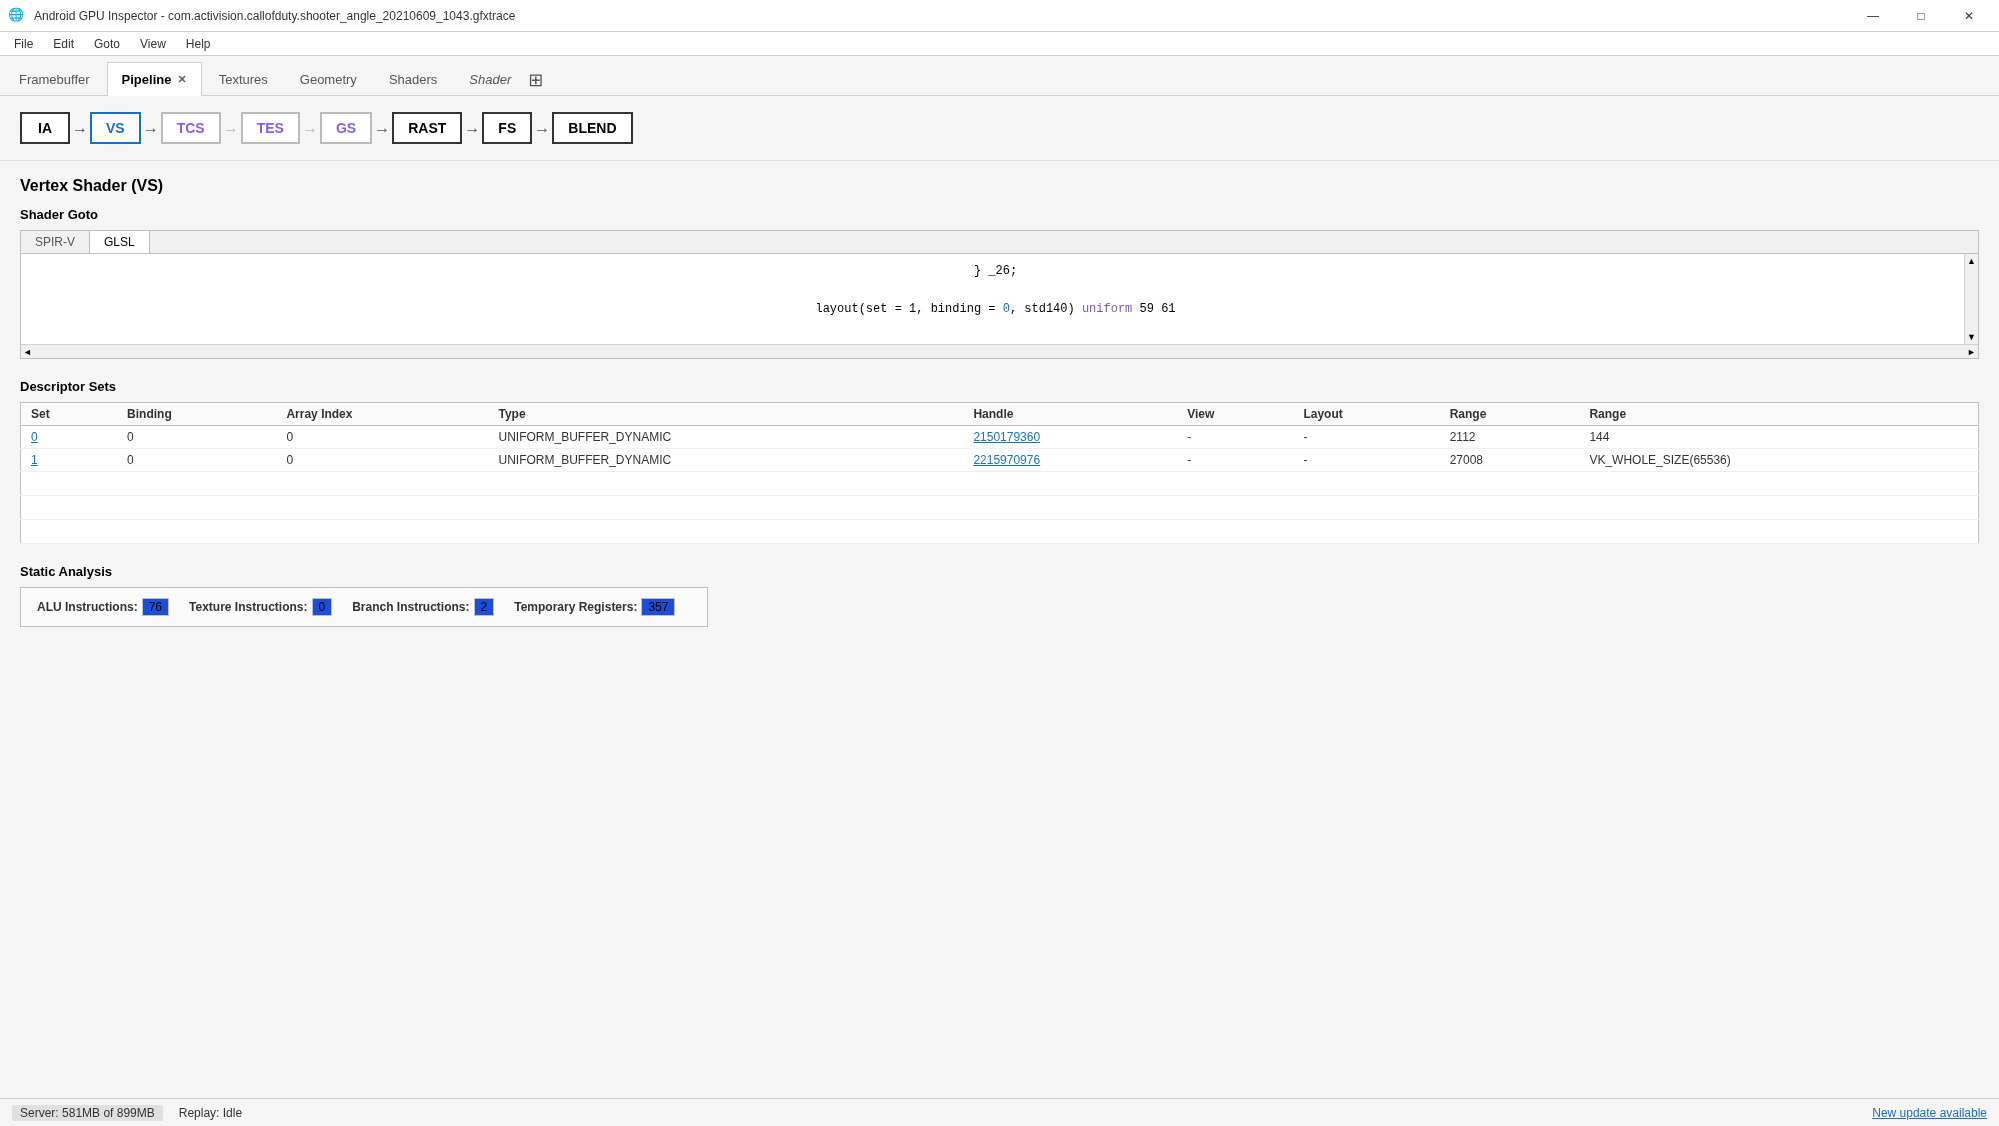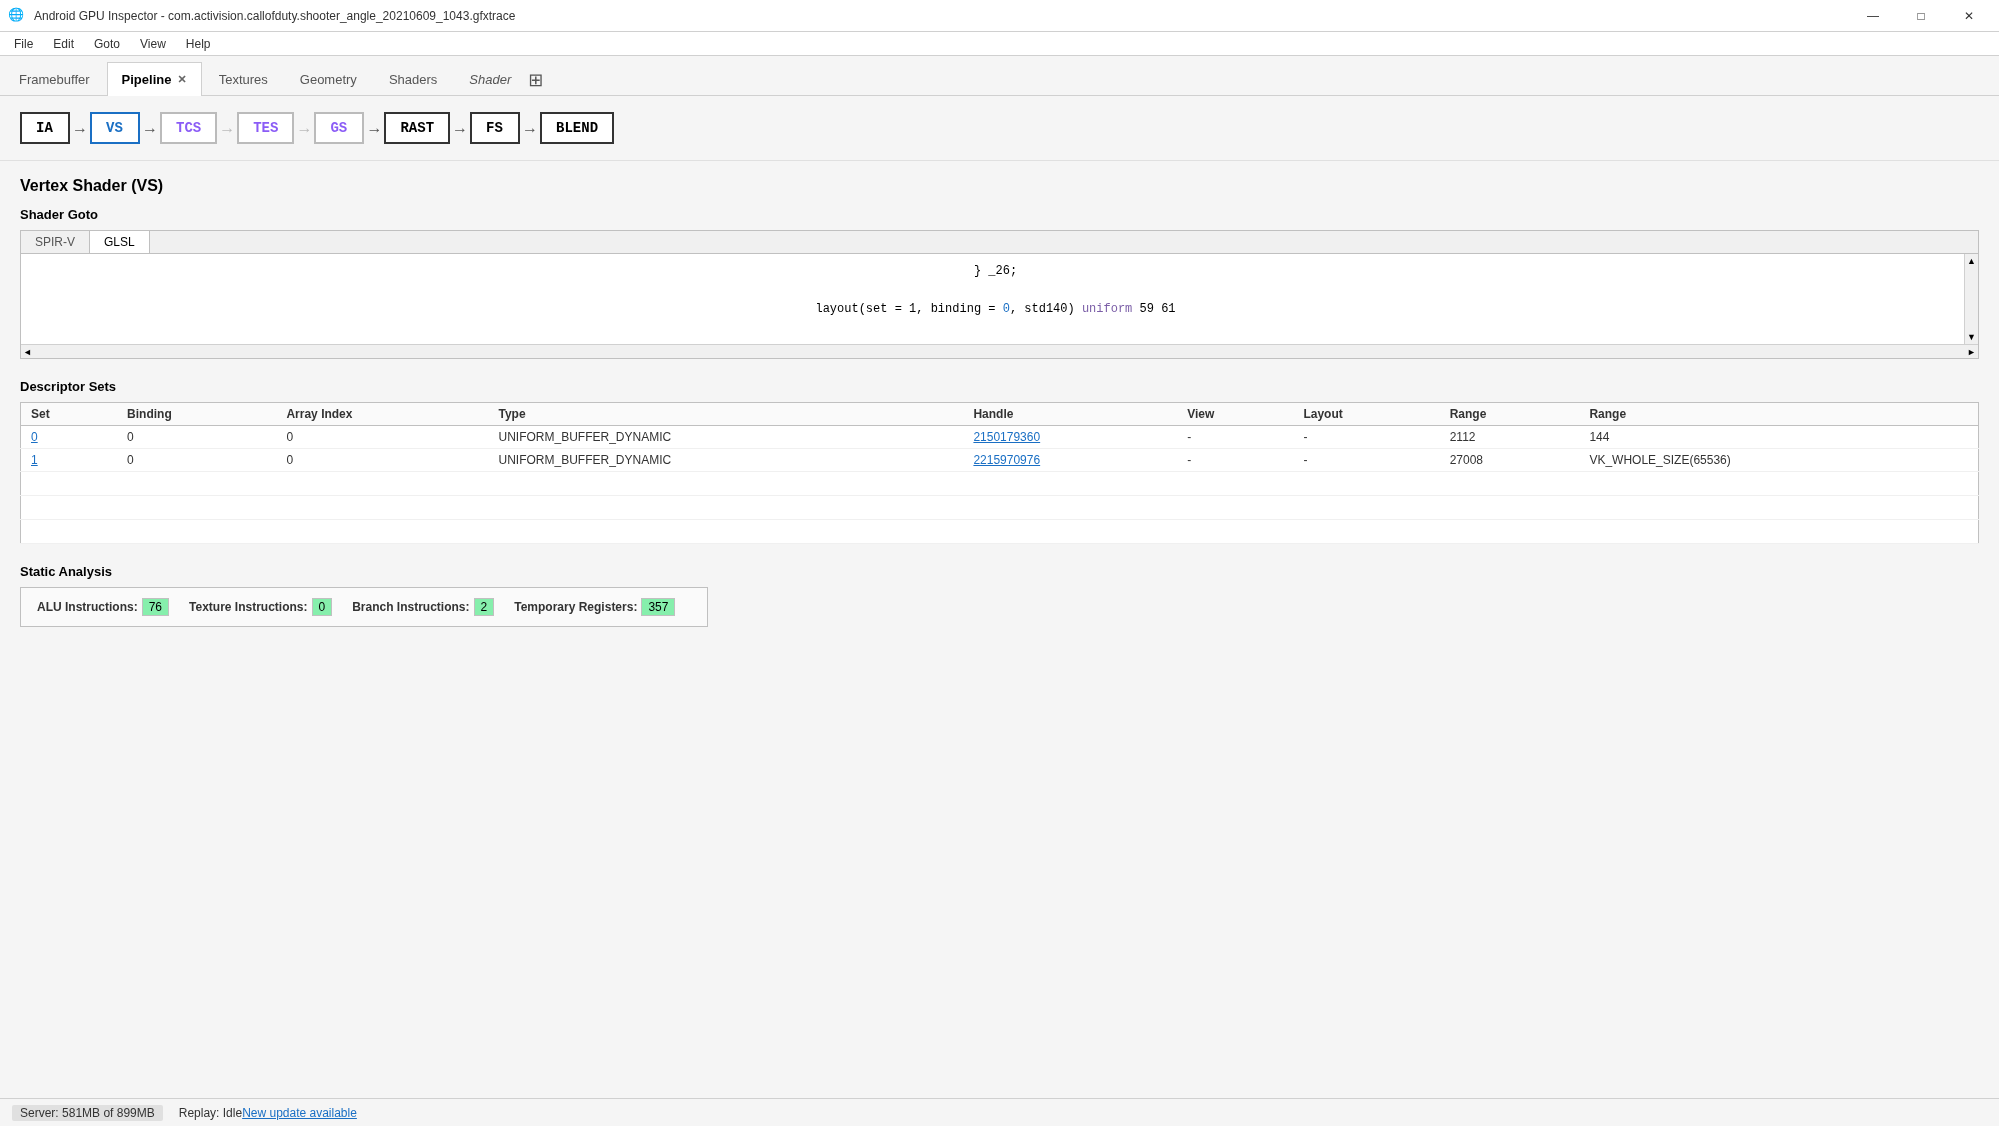--- a/index.html
+++ b/index.html
@@ -148,22 +148,21 @@
       gap: 0;
     }
     .pipeline-node {
       border: 2px solid #333;
       padding: 6px 14px;
       font-size: 14px;
       font-weight: 600;
       background: #ffffff;
       cursor: pointer;
       min-width: 50px;
-      text-align: left;
-      font-family: Liberation Mono, monospace;
+      text-align: center;
     }
     .pipeline-node.active {
       border-color: #1a6fc4;
       color: #1a6fc4;
       background: #fff;
     }
     .pipeline-node.dim {
       color: #8b5cf6;
       border-color: #bbb;
     }
@@ -309,32 +308,32 @@
     .sa-label {
       font-size: 12px;
       font-weight: 700;
       color: #333;
     }
     .sa-value {
       font-size: 12px;
       color: #000;
       margin-right: 16px;
       border: 1px solid #c0c0c0;
-      background: #86efac;
+      background: #1d4ed8;
       padding: 1px 6px;
     }
 
     
     .status-bar {
       height: 28px;
       background: #f5f5f5;
       border-top: 1px solid #d0d0d0;
       display: flex;
       align-items: center;
-      justify-content: flex-start;
+      justify-content: space-between;
       padding: 0 12px;
       flex-shrink: 0;
       font-size: 12px;
       color: #333;
     }
     .status-left {
       display: flex;
       align-items: center;
       gap: 16px;
     }

